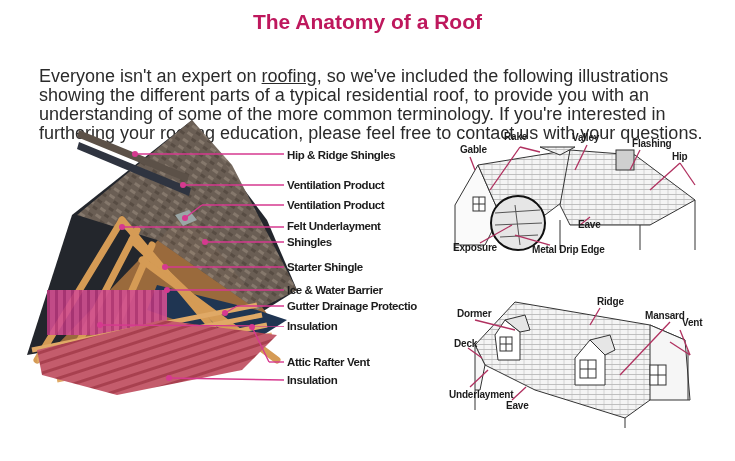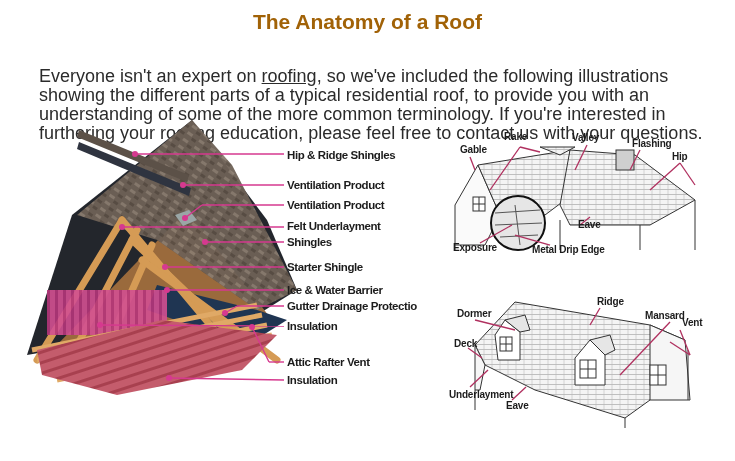--- a/index.html
+++ b/index.html
@@ -1,17 +1,17 @@
 <!DOCTYPE html>
 <html><head>
 <meta charset="utf-8">
 <style>
   html, body { margin: 0; padding: 0; background: #ffffff; }
   body { width: 735px; height: 461px; position: relative; overflow: hidden; font-family: "Liberation Sans", sans-serif; color: #222; }
-  .title { position: absolute; top: 10px; left: 0; width: 735px; text-align: center; font-size: 21px; font-weight: bold; color: #a16207; margin: 0; }
+  .title { position: absolute; top: 10px; left: 0; width: 735px; text-align: center; font-size: 21px; font-weight: bold; color: #be185d; margin: 0; }
   .intro { position: absolute; top: 51px; left: 23px; width: 700px; font-size: 18px; line-height: 19px; color: #2b2b2b; margin: 16px; }
   .intro a { color: #2b2b2b; text-decoration: underline; }
   .fig { position: absolute; }
   .fig svg { display: block; }
   .lbl { font-family: "Liberation Sans", sans-serif; font-weight: bold; fill: #1c1c1c; }
   .lblL { font-size: 11.5px; letter-spacing: -0.4px; }
   .lblR { font-size: 10px; letter-spacing: -0.2px; }
 </style>
 </head>
 <body>

